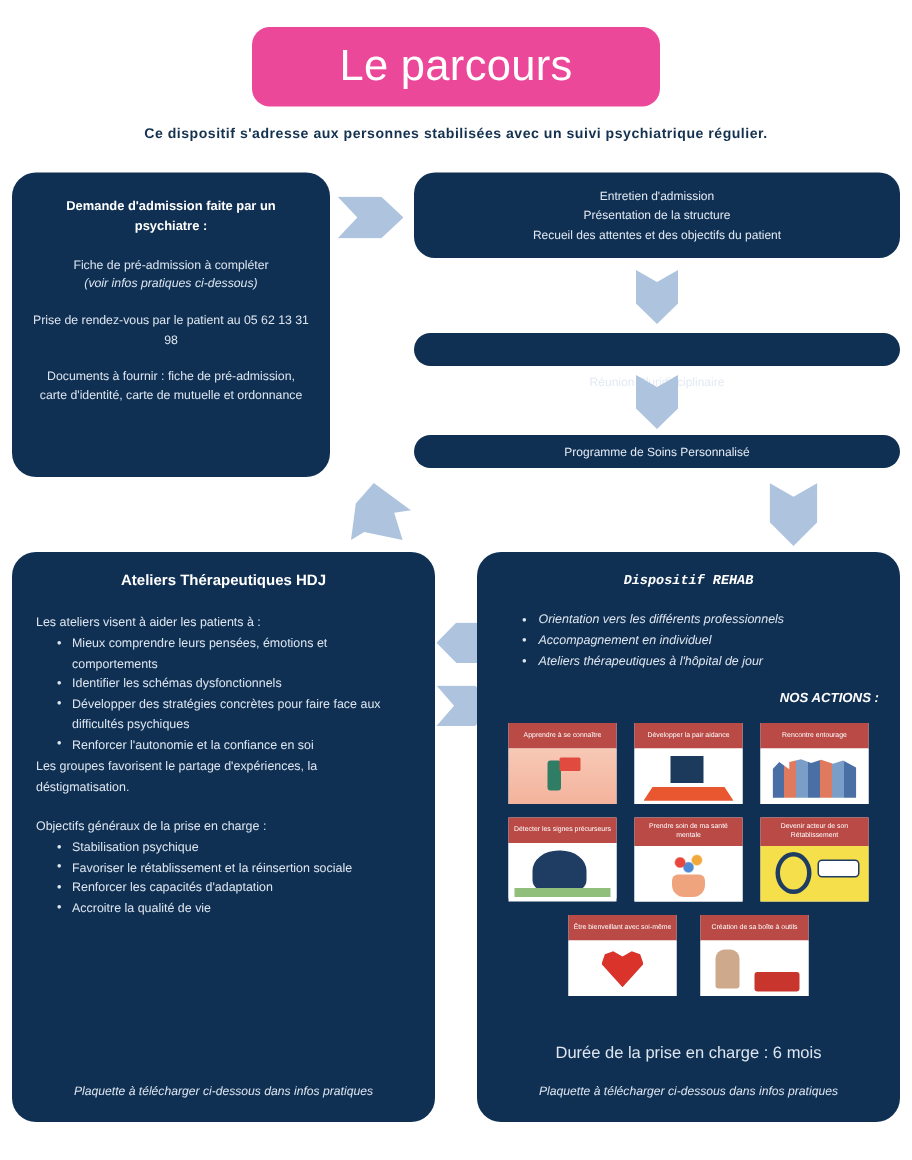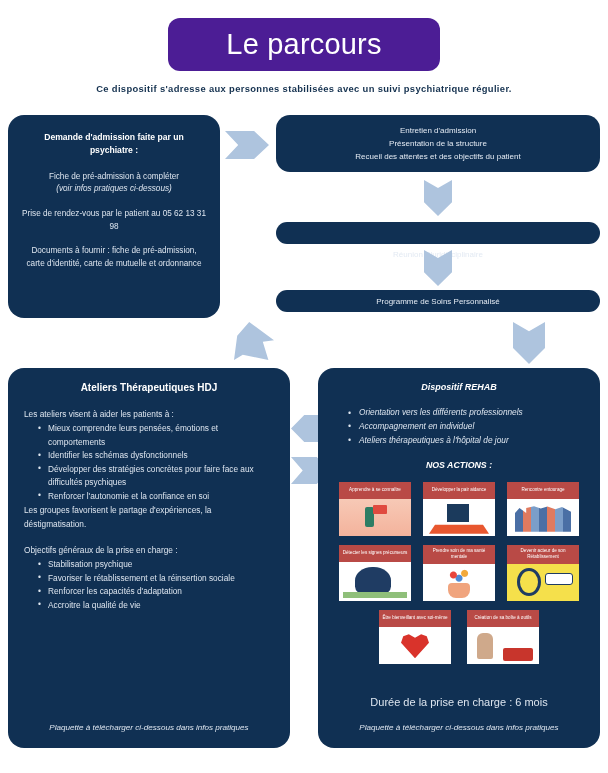--- a/index.html
+++ b/index.html
@@ -8,21 +8,21 @@
     background: #ffffff;
     font-family: "Liberation Sans", sans-serif;
     overflow: hidden;
   }
   .page { position: relative; width: 608px; height: 773px; background:#fff; }
 
   
   .title-pill {
     position: absolute; left: 168px; top: 18px;
     width: 272px; height: 53px;
-    background: #4c1d95; border-radius: 12px;
+    background: #ec4899; border-radius: 12px;
     display: flex; align-items: center; justify-content: center;
   }
   .title-pill span {
     color: #ffffff; font-size: 29px; font-weight: 400; letter-spacing: .2px;
     white-space: nowrap;
   }
   .subtitle {
     position: absolute; left: 0; top: 83px; width: 608px;
     text-align: center; color: #14314f;
     font-size: 9.4px; font-weight: bold; letter-spacing: .35px;
@@ -118,33 +118,33 @@
     position: absolute; left: 0; bottom: 16px; width: 100%;
     text-align: center; font-size: 8.1px; font-style: italic; color:#dde5ef;
   }
 
   #rehab-box {
     left: 318px; top: 368px; width: 282px; height: 380px;
     border-radius: 16px; padding: 14px 14px 12px 14px;
   }
   #rehab-box .hd {
     font-size: 9px; font-weight: bold; font-style: italic; color:#ffffff;
-    text-align:center; margin-bottom: 14px;
+    text-align:center; margin-bottom: 14px; font-family: Liberation Mono, monospace;
   }
   #rehab-box ul { list-style: none; padding-left: 16px; margin-bottom: 12px; }
   #rehab-box ul li {
     font-size: 8.3px; font-style: italic; line-height: 1.68; color:#dde5ef;
     position: relative; padding-left: 11px;
   }
   #rehab-box ul li::before {
     content: "\2022"; position: absolute; left: 0; top: -0.5px; color:#dde5ef;
     font-size: 8.5px;
   }
   #rehab-box .actions-hd {
-    text-align:center; font-size: 8.8px; font-weight: bold; font-style: italic;
+    text-align:right; font-size: 8.8px; font-weight: bold; font-style: italic;
     color:#ffffff; margin: 6px 0 12px 0;
   }
 
   
   .card-grid {
     display: flex; flex-wrap: wrap; justify-content: center;
     gap: 9px 12px; padding: 0 6px;
   }
   .card-grid.row3 { margin-top: 9px; gap: 9px 16px; }
   .action-card { width: 72px; background: #ffffff; }

